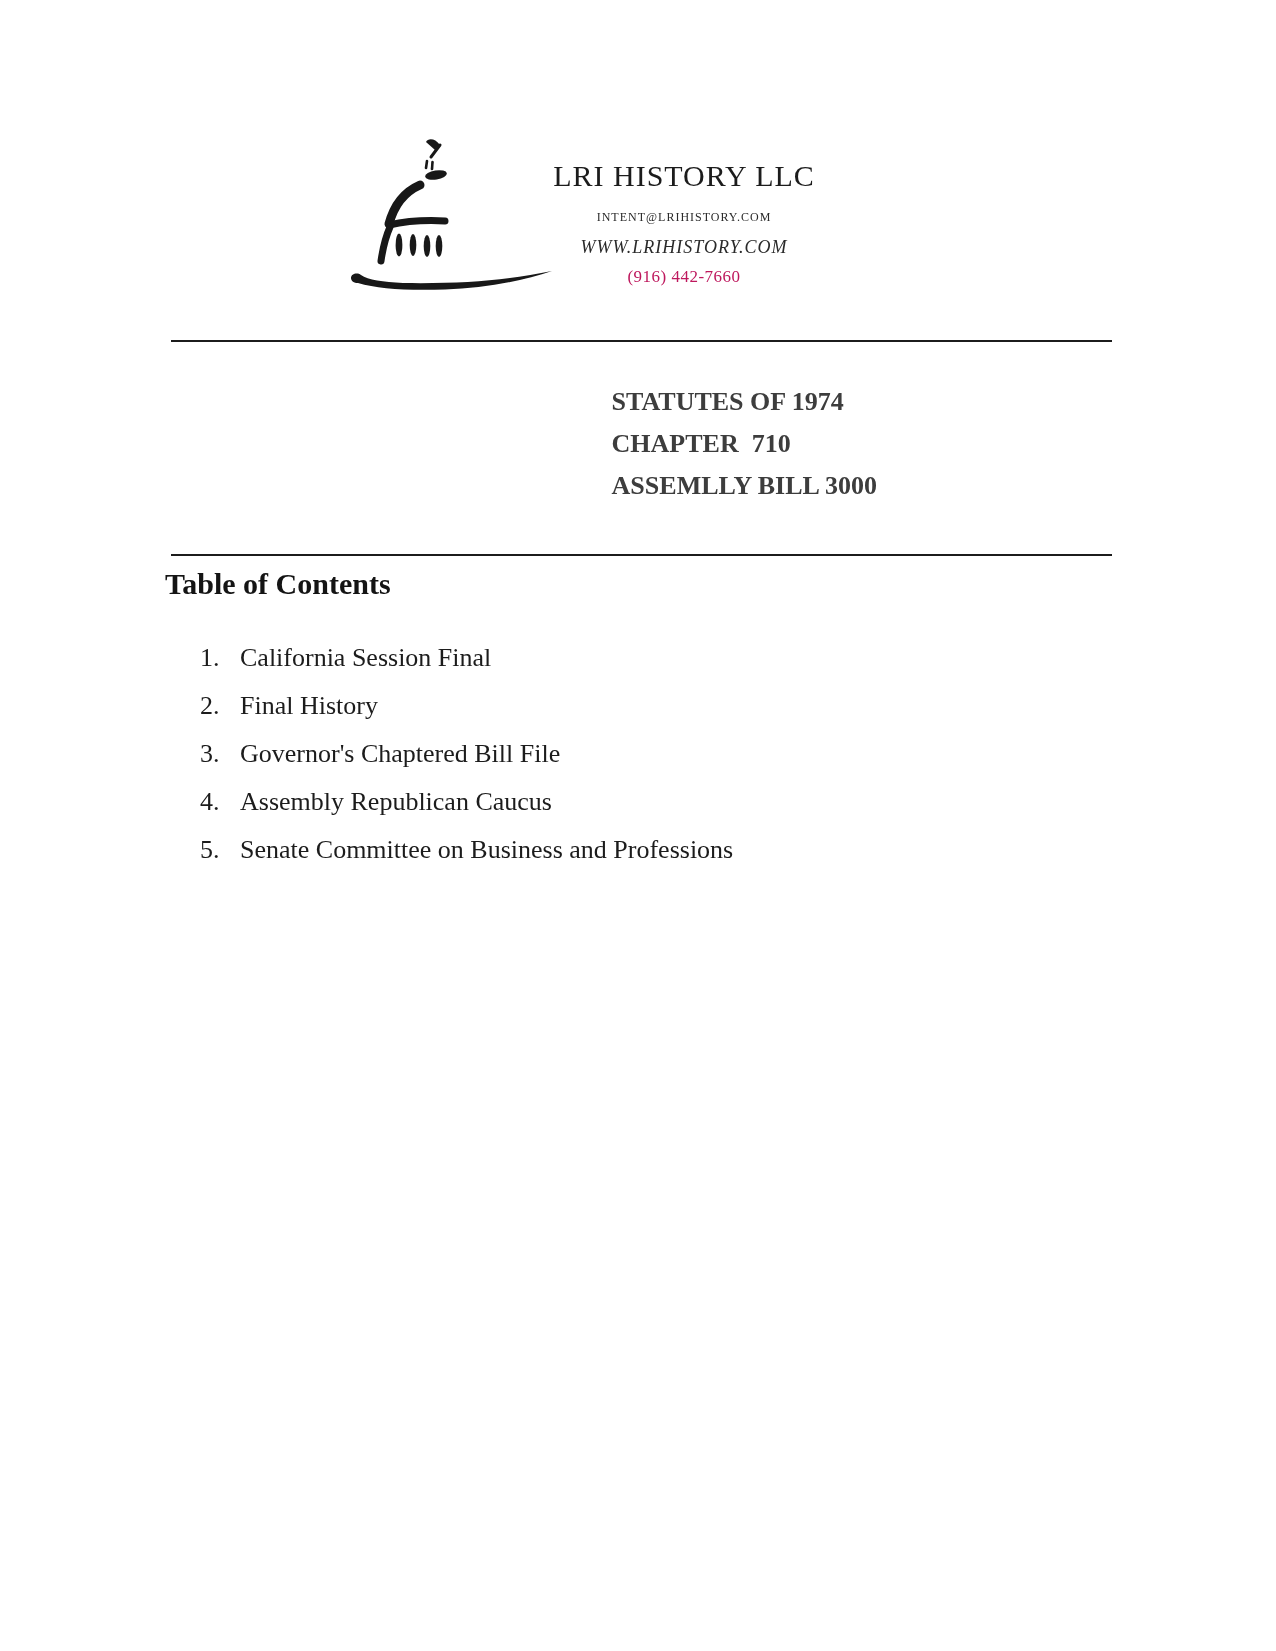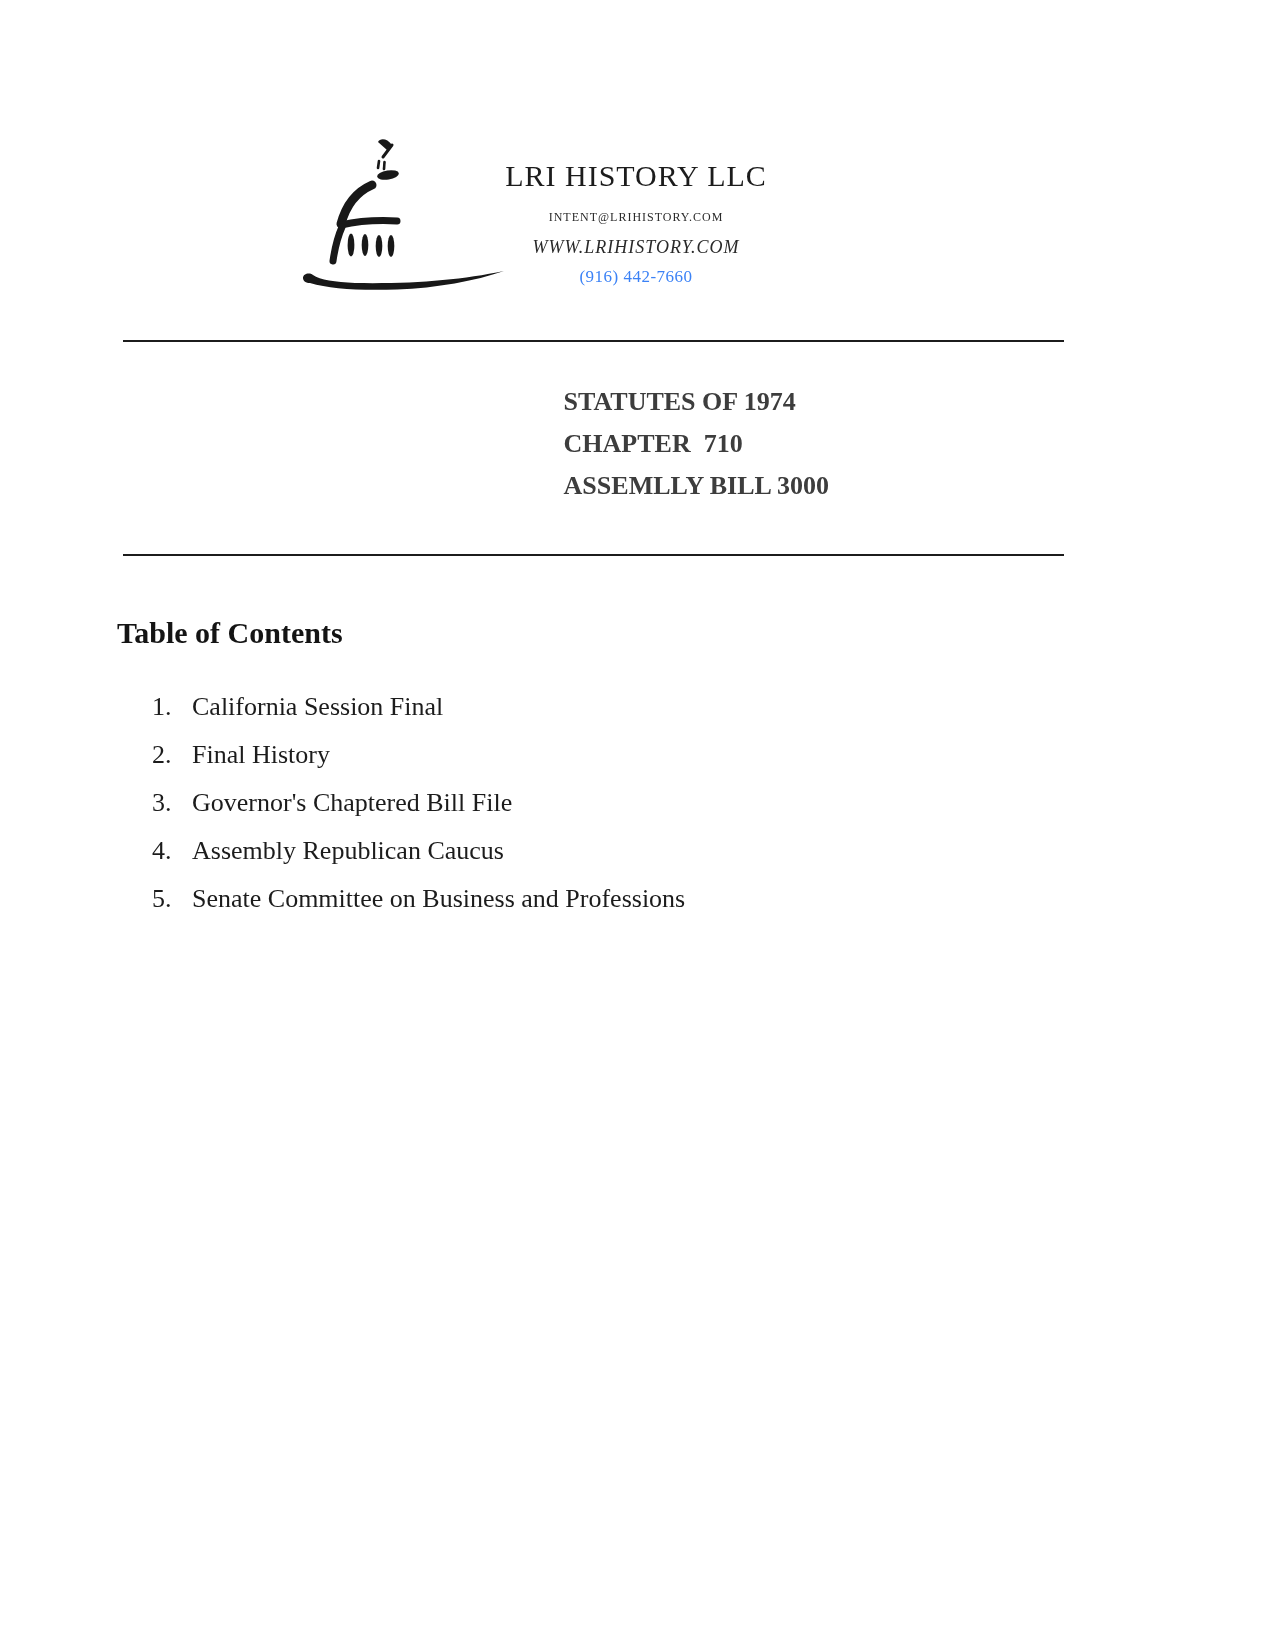--- a/index.html
+++ b/index.html
@@ -8,20 +8,21 @@
     background: #ffffff;
   }
   .page {
     position: relative;
     width: 1064px;
     height: 1651px;
     background: #ffffff;
     font-family: "Liberation Serif", "DejaVu Serif", serif;
     color: #1f1f1f;
     overflow: hidden;
+    margin-left: 48px;
   }
 
   
   .logo {
     position: absolute;
     left: 295px;
     top: 123px;
     width: 215px;
     height: 170px;
   }
@@ -51,21 +52,21 @@
     line-height: 22px;
     letter-spacing: 1px;
     color: #2a2a2a;
     font-style: italic;
   }
   .phone {
     margin-top: 8px;
     font-size: 17px;
     line-height: 21px;
     letter-spacing: 0.5px;
-    color: #3b82f6;
+    color: #be185d;
   }
 
   
   .rule {
     position: absolute;
     left: 123px;
     width: 977px;
     height: 2px;
     background: #1c1c1c;
     border: none;
@@ -85,21 +86,21 @@
     font-size: 26px;
     line-height: 42px;
     color: #3d3d3d;
   }
   .ref-line { white-space: pre; }
 
   
   .toc {
     position: absolute;
     left: 117px;
-    top: 613px;
+    top: 564px;
     width: 1000px;
   }
   .toc-title {
     margin: 0;
     font-size: 30px;
     line-height: 40px;
     font-weight: bold;
     color: #141414;
   }
   .toc-list {

